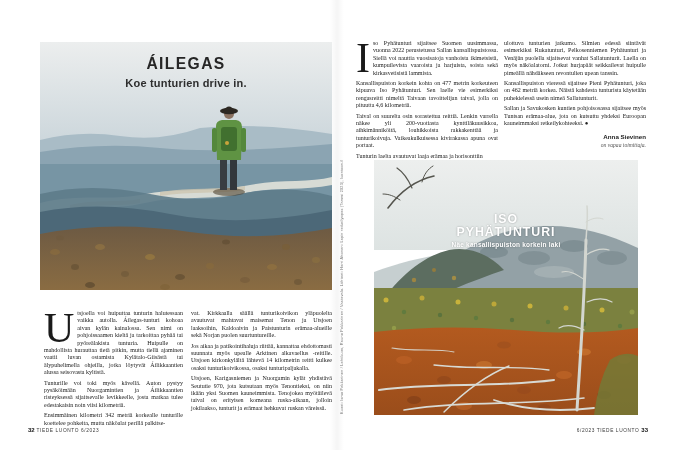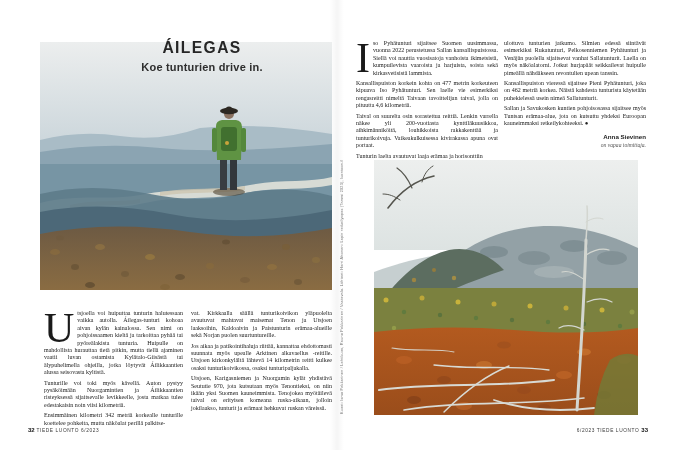--- a/index.html
+++ b/index.html
@@ -9,21 +9,21 @@
           background:linear-gradient(90deg,rgba(0,0,0,0) 0%,rgba(0,0,0,0.04) 50%,rgba(0,0,0,0) 100%);}
 
   
   .photo{position:absolute;overflow:hidden;}
   .photo svg{display:block;width:100%;height:100%;}
   #photo-left{left:40px;top:42px;width:292px;height:248px;}
   #photo-right{left:374px;top:160px;width:264px;height:255px;}
 
   
   .photo-title{position:absolute;text-align:center;font-family:"Liberation Sans",sans-serif;}
-  #title-left{left:40px;top:38px;width:324px;color:#262626;}
+  #title-left{left:40px;top:54px;width:292px;color:#262626;}
   #title-left .h1{font-size:17px;font-weight:700;letter-spacing:1.5px;transform:scaleX(.92);display:inline-block;}
   #title-left .sub{font-size:11px;margin-top:3px;color:#2e2e2e;font-weight:700;letter-spacing:.2px;}
   #title-right{left:374px;top:212px;width:264px;color:#ffffff;text-shadow:0 0 2px rgba(0,0,0,.35);}
   #title-right .h1{font-size:13px;font-weight:700;letter-spacing:1px;line-height:13px;transform:scaleX(.95);}
   #title-right .sub{font-size:6.5px;margin-top:3px;font-weight:700;letter-spacing:.2px;}
 
   
   .col{position:absolute;font-size:6px;line-height:7.4px;text-align:justify;color:#222;}
   .col p{margin:0 0 3px 0;}
   .col p:last-child{margin-bottom:0;}
@@ -233,20 +233,25 @@
       </g>
       <g stroke="#55554e" fill="none" stroke-linecap="round">
         <path d="M14,48 C26,32 42,20 60,16" stroke-width="1.6"></path>
         <path d="M38,28 C34,19 29,12 23,8" stroke-width="1.2"></path>
         <path d="M48,22 C50,14 54,9 59,6" stroke-width="1"></path>
         <path d="M26,40 C20,36 15,34 9,34" stroke-width="1"></path>
       </g>
     </svg>
   </div>
 
+  <div class="photo-title" id="title-right">
+    <div class="h1">ISO</div>
+    <div class="h1">PYHÄTUNTURI</div>
+    <div class="sub">Näe kansallispuiston korkein laki</div>
+  </div>
 
   <div id="credit-vert">Kuvat: Ismo Pekkarinen / Lehtikuva, Rauno Pekkarinen / Vastavalo. Lähteet: Harri Ahonen: Lapin retkeilyopas (Tammi 2023), luontoon.fi, luontopalvelut.fi, retket.fi, experiencesapmi.fi</div>
 
   <div class="folio" id="folio-right">
     <span>6/2023 TIEDE LUONTO</span>
     <span class="pagenum">33</span>
   </div>
 </div>
 
 </body></html>

